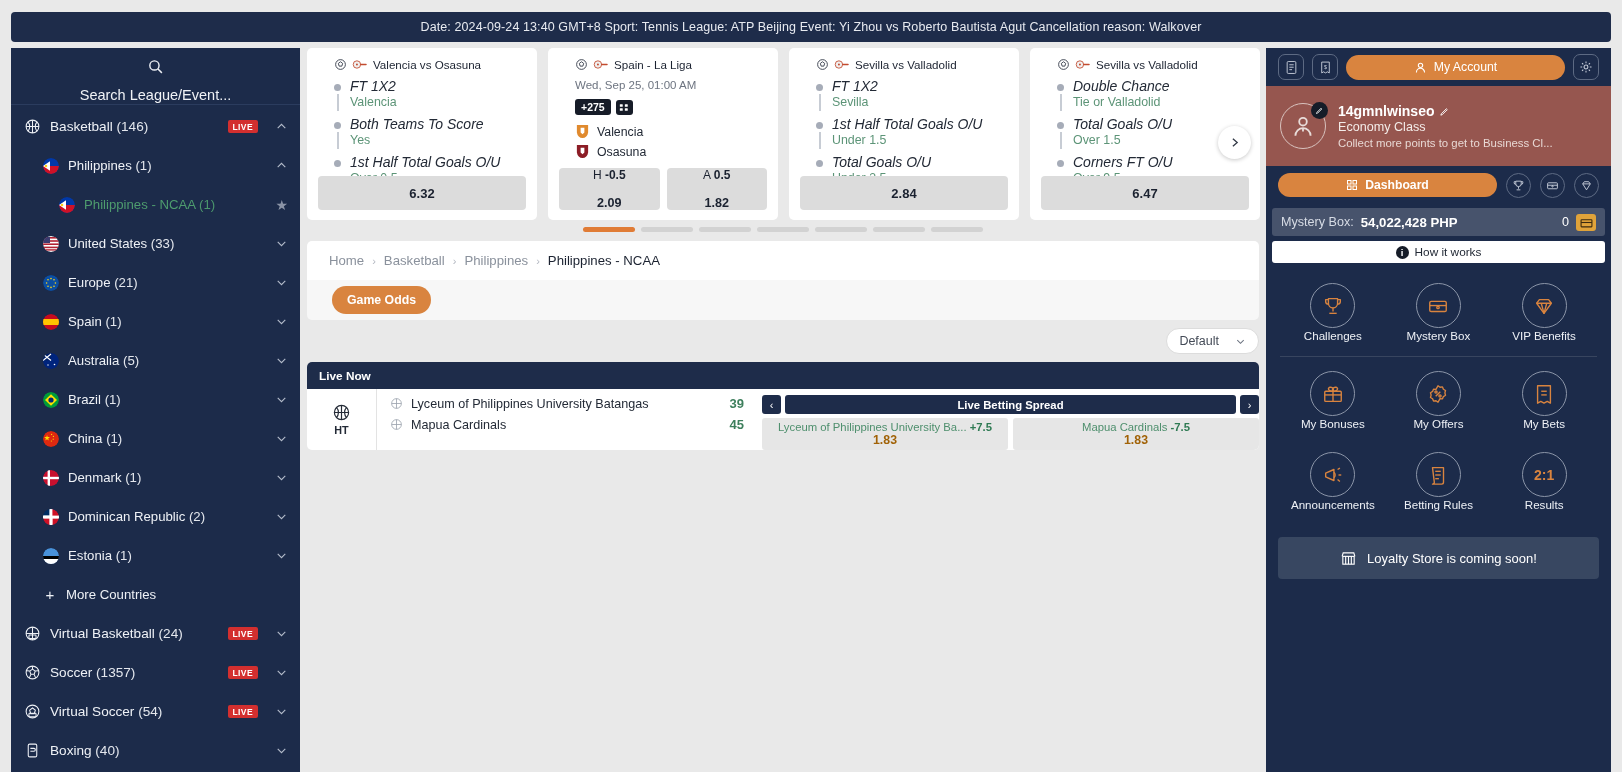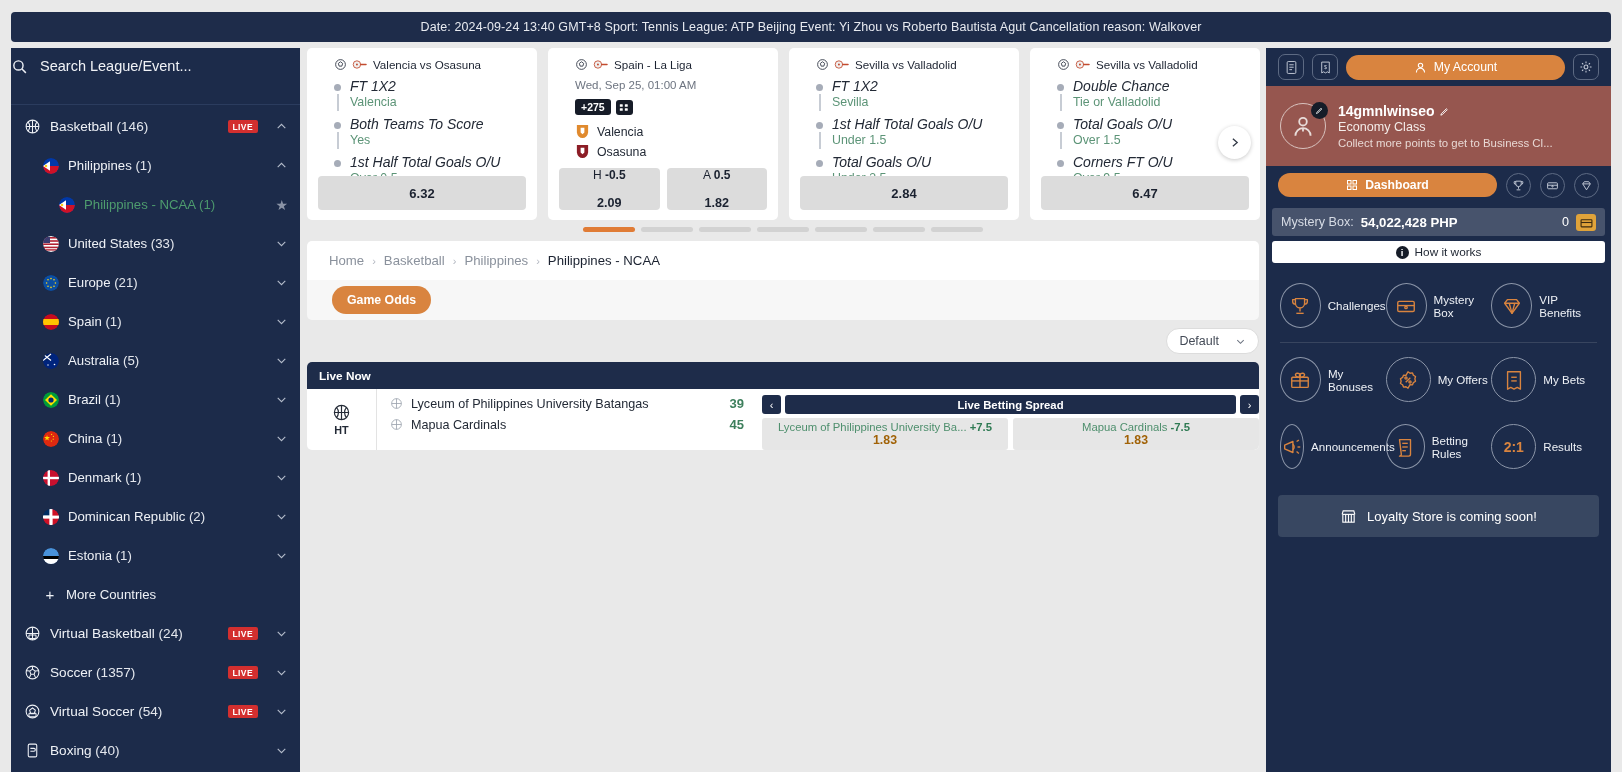--- a/index.html
+++ b/index.html
@@ -18,22 +18,22 @@
     display: flex; align-items: center; justify-content: center;
   }
   .ticker-text { color: #e7eaf0; font-size: 12.5px; letter-spacing: .1px; }
 
   
   .sidebar {
     position: absolute; left: 11px; top: 48px; width: 289px; height: 724px;
     background: #1c2b4a; overflow: hidden;
   }
   .search-row {
-    height: 38px; display: flex; align-items: flex-start; gap: 12px;
-    padding: 0 0; margin-top: 10px;
+    height: 38px; display: flex; align-items: center; gap: 12px;
+    padding: 0 0; margin-top: 10px; flex-direction: column;
   }
   .search-row .mag { width: 17px; height: 17px; flex: none; }
   .search-ph { color: #f0f2f6; font-size: 14.5px; }
   .sep { height: 1px; background: #2b3c5e; margin: 8px 0 2px; }
 
   .s-item {
     display: flex; align-items: center; height: 39px; padding: 0 12px 0 13px;
     color: #eef1f6; font-size: 13.6px; cursor: pointer; gap: 9px;
   }
   .s-item.lvl2 { padding-left: 32px; font-size: 13.2px; }
@@ -244,22 +244,22 @@
     display: flex; align-items: center; justify-content: center; gap: 6px;
     font-size: 11.8px; color: #232a36; cursor: pointer;
   }
   .info-i {
     width: 13px; height: 13px; border-radius: 50%; background: #161c28; color: #fff;
     font-size: 9.5px; font-weight: bold; display: flex; align-items: center; justify-content: center;
   }
 
   .icon-grid { padding: 20px 14px 0; display: flex; flex-wrap: wrap; }
   .ig-item {
-    width: 33.33%; display: flex; flex-direction: row; align-items: center;
-    gap: 7px; margin-bottom: 22px; cursor: pointer;
+    width: 33.33%; display: flex; flex-direction: column; align-items: center;
+    gap: 1px; margin-bottom: 22px; cursor: pointer;
   }
   .ig-circ {
     width: 45px; height: 45px; border-radius: 50%; border: 1px solid #8b95a8;
     display: flex; align-items: center; justify-content: center;
   }
   .ig-lbl { color: #eef1f6; font-size: 11.6px; }
   .ig-21 { color: #d9843f; font-size: 14px; font-weight: bold; }
 
   .loyalty {
     margin: 4px 12px 0; height: 42px; background: #384761; border-radius: 4px;

